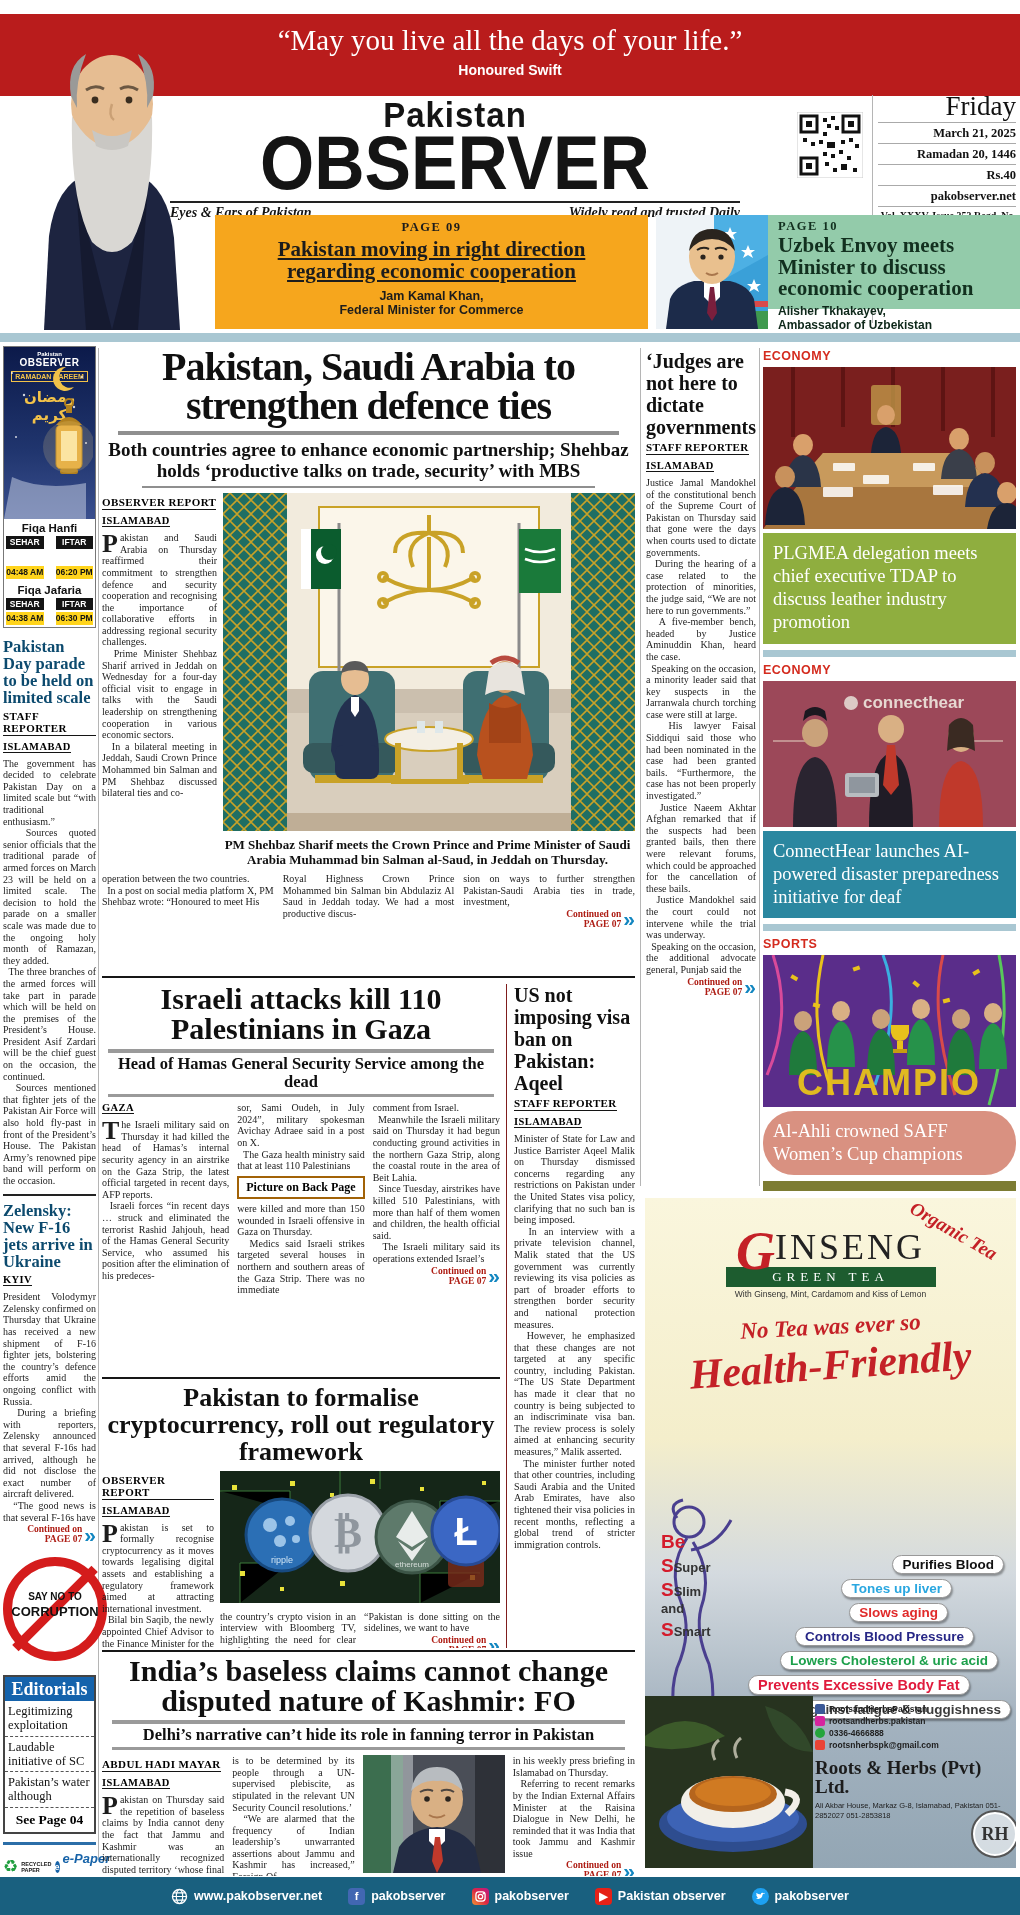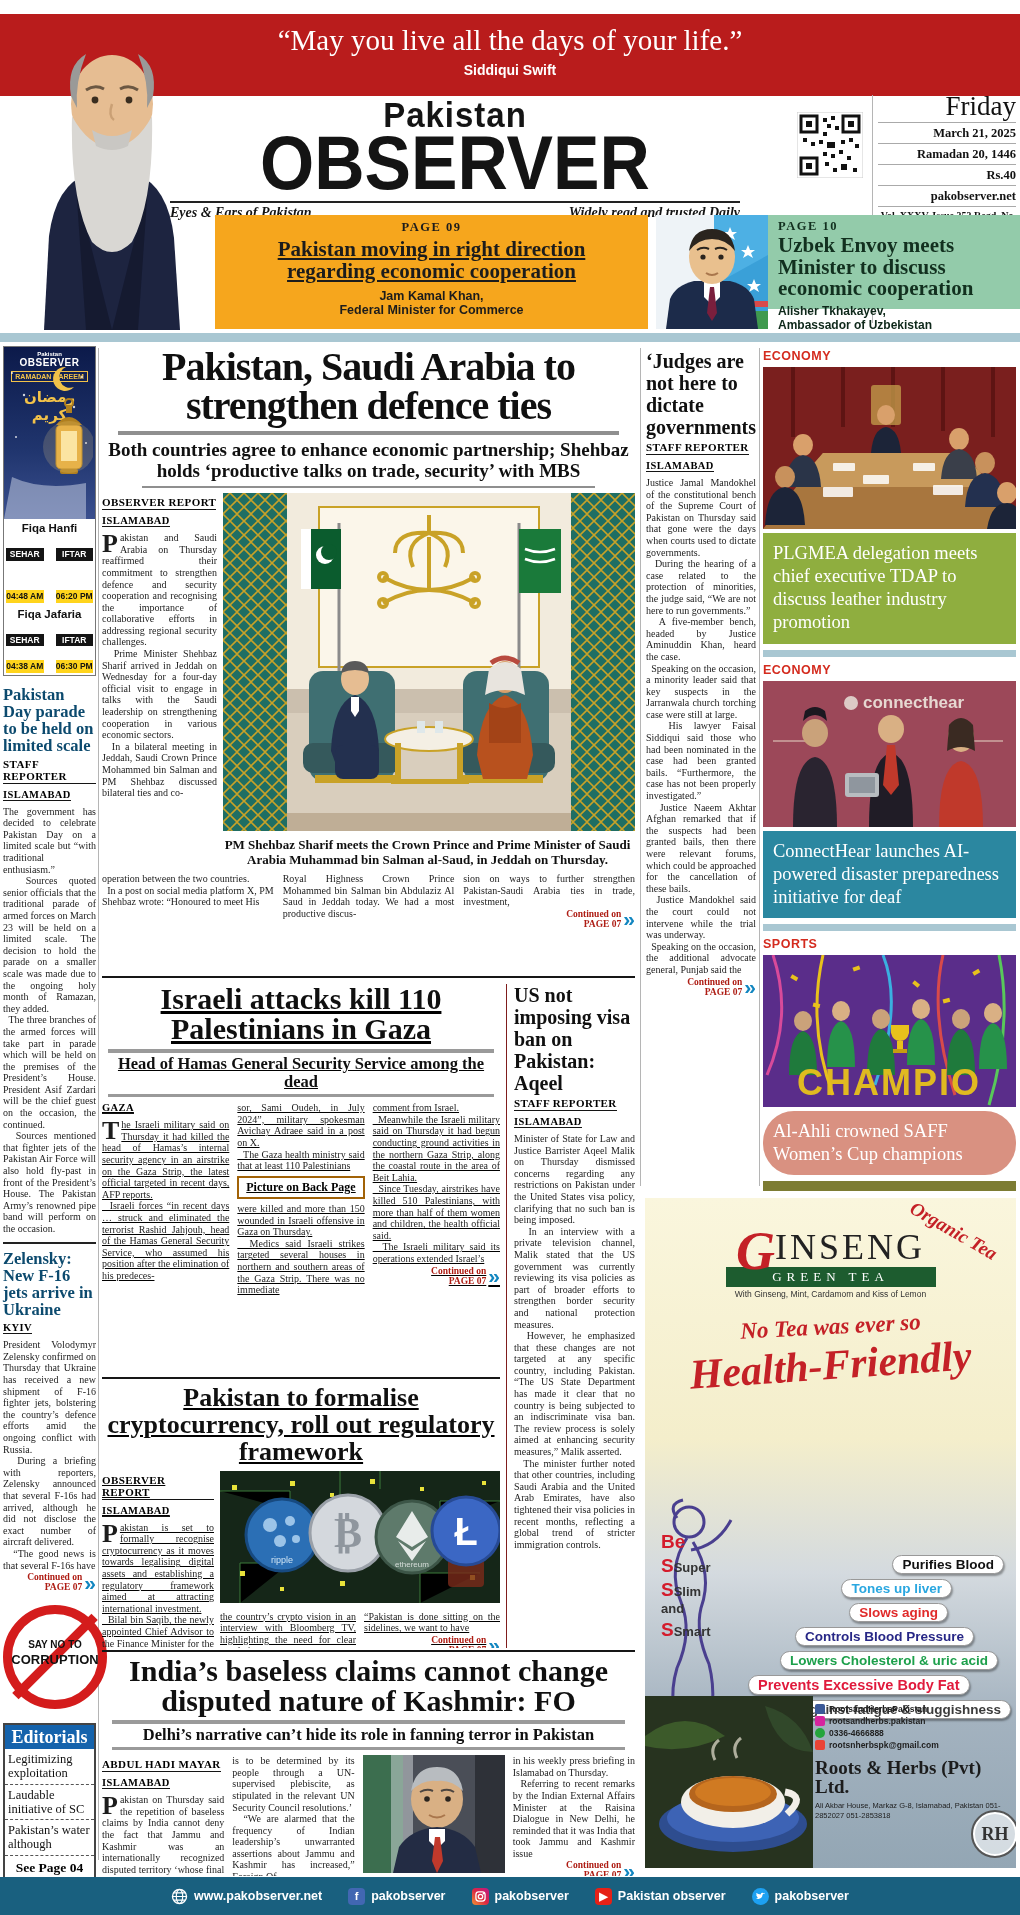--- a/index.html
+++ b/index.html
@@ -54,21 +54,21 @@
   .boxed{border:2px solid #a16207;font:700 12px/1.1 "Liberation Serif",serif;text-align:center;padding:3px 2px;margin:4px 0;background:#fff;}
   
   .left-col{left:3px;top:346px;width:93px;}
   .ram-card{border:1px solid #777;width:91px;}
   .ram-img{height:172px;background:linear-gradient(180deg,#0c1a4a 0%,#20356e 60%,#3a4f8e 100%);position:relative;overflow:hidden;color:#fff;text-align:center;}
   .ram-brand1{font:700 6px "Liberation Sans",sans-serif;padding-top:4px;}
   .ram-brand2{font:900 10px "Liberation Sans",sans-serif;letter-spacing:.5px;}
   .ram-kareem{font:700 7px "Liberation Sans",sans-serif;color:#f2c249;border:1px solid #f2c249;width:fit-content;margin:3px auto 0;padding:1px 3px;}
   .ram-callig{font:700 15px "DejaVu Sans",sans-serif;color:#f2c249;margin-top:6px;}
   .fiqa{font:700 11.5px "Liberation Sans",sans-serif;text-align:center;margin-top:3px;color:#111;}
-  .chiprow{display:flex;gap:12px;padding:2px;margin-top:12px;}
+  .chiprow{display:flex;gap:12px;padding:2px;}
   .chip{flex:1;text-align:center;font:700 8.5px/1.5 "Liberation Sans",sans-serif;}
   .chip.k{background:#141414;color:#fff;}
   .chip.y{background:#ffd41c;color:#111;}
   .lc-div{border-top:2px solid #222;margin:7px 0 6px;}
   .corr{margin:12px auto 0;width:104px;height:104px;position:relative;}
   .corr .ring{position:absolute;inset:0;border:9px solid #d41c1c;border-radius:50%;}
   .corr .bar{position:absolute;left:-4px;top:47px;width:112px;height:9px;background:#d41c1c;transform:rotate(-45deg);}
   .corr .t1{position:absolute;left:0;right:0;top:34px;text-align:center;font:900 10px "Liberation Sans",sans-serif;color:#111;}
   .corr .t2{position:absolute;left:-8px;right:-8px;top:47px;text-align:center;font:900 13px "Liberation Sans",sans-serif;color:#111;}
   .edit-box{border:2px solid #444;margin-top:14px;}
@@ -118,21 +118,21 @@
   
   .footer{left:0;top:1877px;width:1020px;height:38px;background:#19607f;display:flex;align-items:center;justify-content:center;gap:26px;}
   .f-item{display:flex;align-items:center;gap:6px;color:#fff;font:700 12.5px "Liberation Sans",sans-serif;}
   .f-ic{width:17px;height:17px;border-radius:4px;display:inline-flex;align-items:center;justify-content:center;font:900 11px "Liberation Sans",sans-serif;color:#fff;}
 </style>
 </head>
 <body>
 
 <div class="abs quote-banner">
   <div class="q">“May you live all the days of your life.”</div>
-  <div class="a">Siddiqui Swift</div>
+  <div class="a">Honoured Swift</div>
 </div>
 
 <div class="abs" style="left:16px;top:24px;width:192px;height:306px;z-index:6;">
   <svg width="192" height="306" viewBox="0 0 192 306">
     <path d="M28 306 L33 212 Q40 160 72 150 L120 150 Q152 162 158 214 L164 306 Z" fill="#1d2440"></path>
     <path d="M60 162 L96 306 L70 306 Z" fill="#151a30"></path>
     <path d="M132 162 L96 306 L122 306 Z" fill="#151a30"></path>
     <path d="M84 150 h24 v26 l-12 14 -12 -14 z" fill="#e9e7e3"></path>
     <ellipse cx="96" cy="80" rx="41" ry="49" fill="#e6bd92"></ellipse>
     <path d="M55 72 Q50 42 70 30 Q59 58 61 84 Z" fill="#9a9a98"></path>
@@ -448,21 +448,21 @@
         <span class="ct"><span>Continued on</span><br><b>PAGE 07</b></span>
         <span class="cv">»</span>
       </div>
     </div>
   </div>
 </div>
 
 <div class="abs blackrule" style="left:102px;top:976px;width:533px;"></div>
 
 <div class="abs" style="left:102px;top:984px;width:533px;height:664px;overflow:hidden;display:flex;">
-  <div style="width:398px;text-decoration:underline;">
+  <div style="width:398px;">
     <div>
       <div class="h-lg">Israeli attacks kill 110 Palestinians in Gaza</div>
       <div class="g-rule" style="margin:5px 6px 2px;"></div>
       <div class="sub2">Head of Hamas General Security Service among the dead</div>
       <div class="g-rule" style="margin:3px 6px 5px;"></div>
       <div style="display:flex;gap:8px;height:268px;overflow:hidden;">
         <div style="flex:1;">
           <span class="dl">Gaza</span>
           <div class="jtext dropcap">The Israeli military said on Thursday it had killed the head of Hamas’s internal security agency in an airstrike on the Gaza Strip, the latest official targeted in recent days, AFP reports.
 &nbsp;&nbsp;Israeli forces “in recent days … struck and eliminated the terrorist Rashid Jahjouh, head of the Hamas General Security Service, who assumed his position after the elimination of his predeces-</div>

